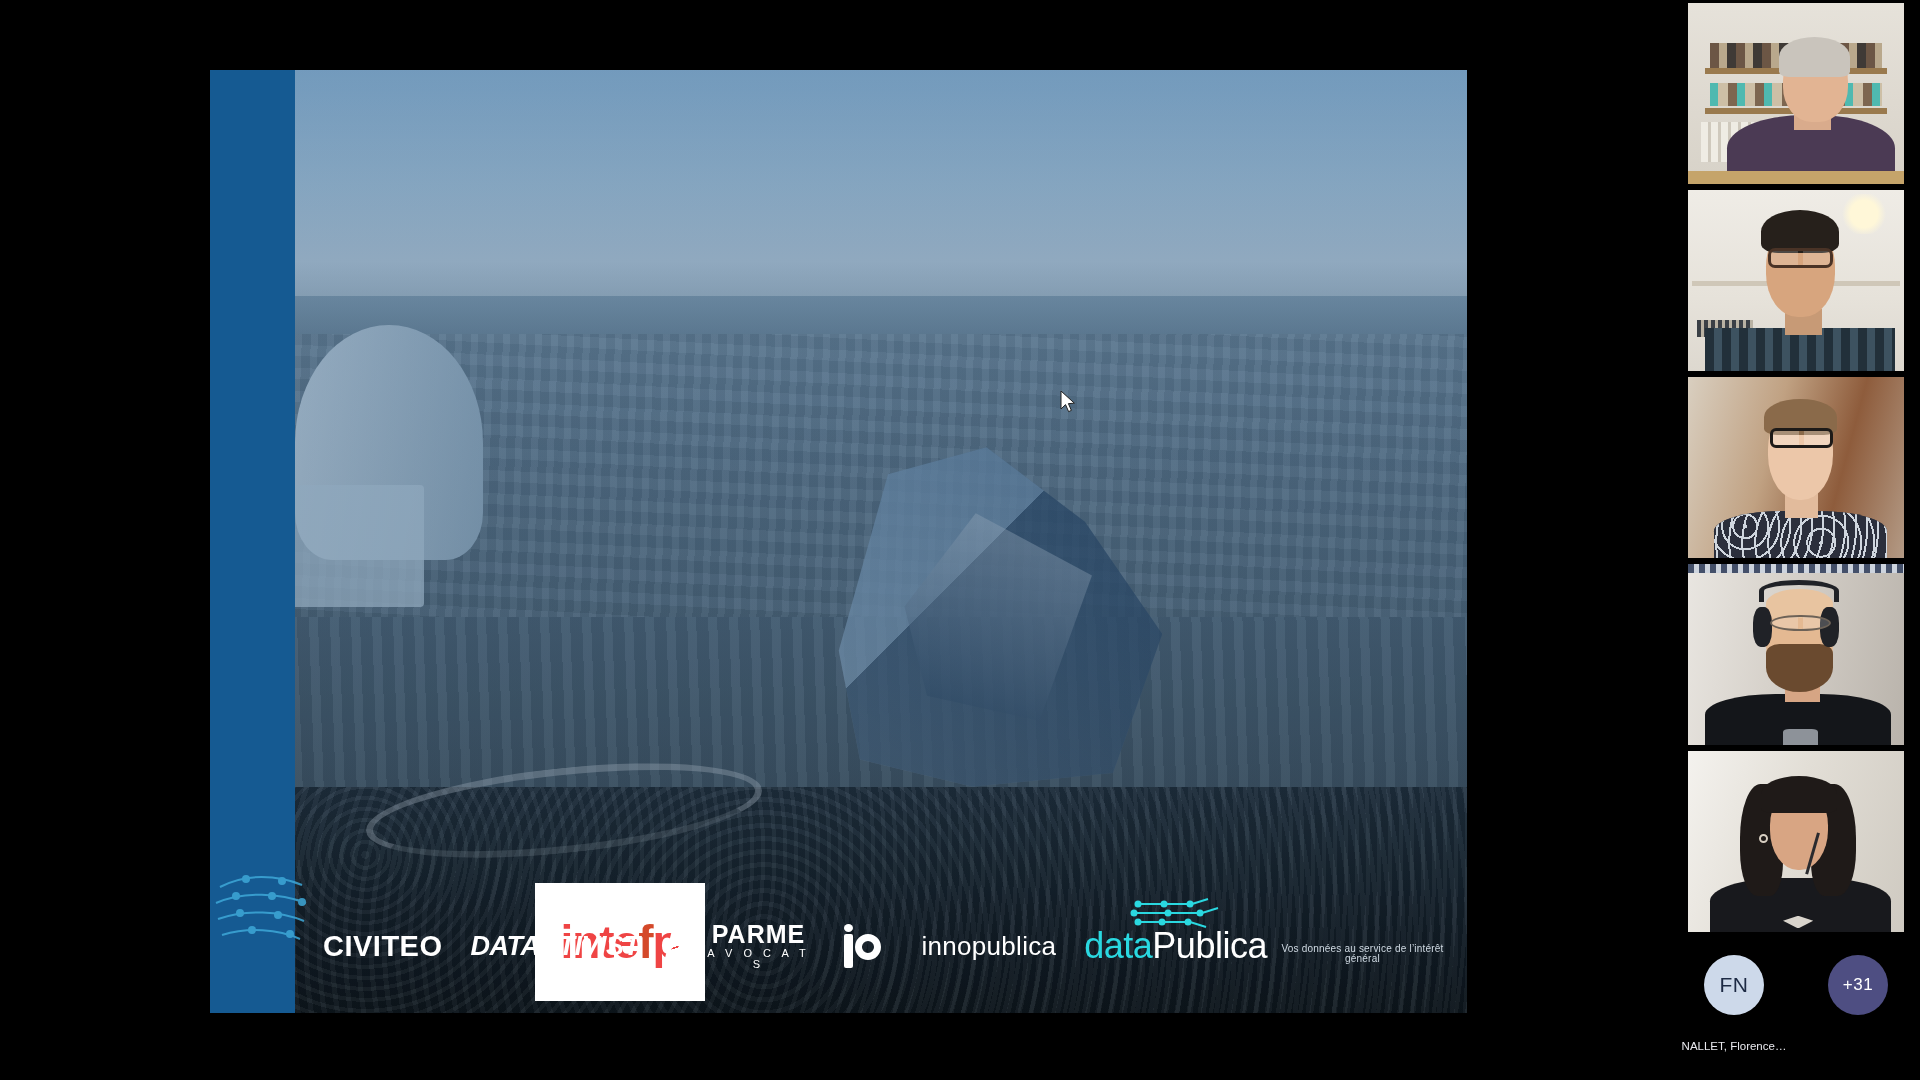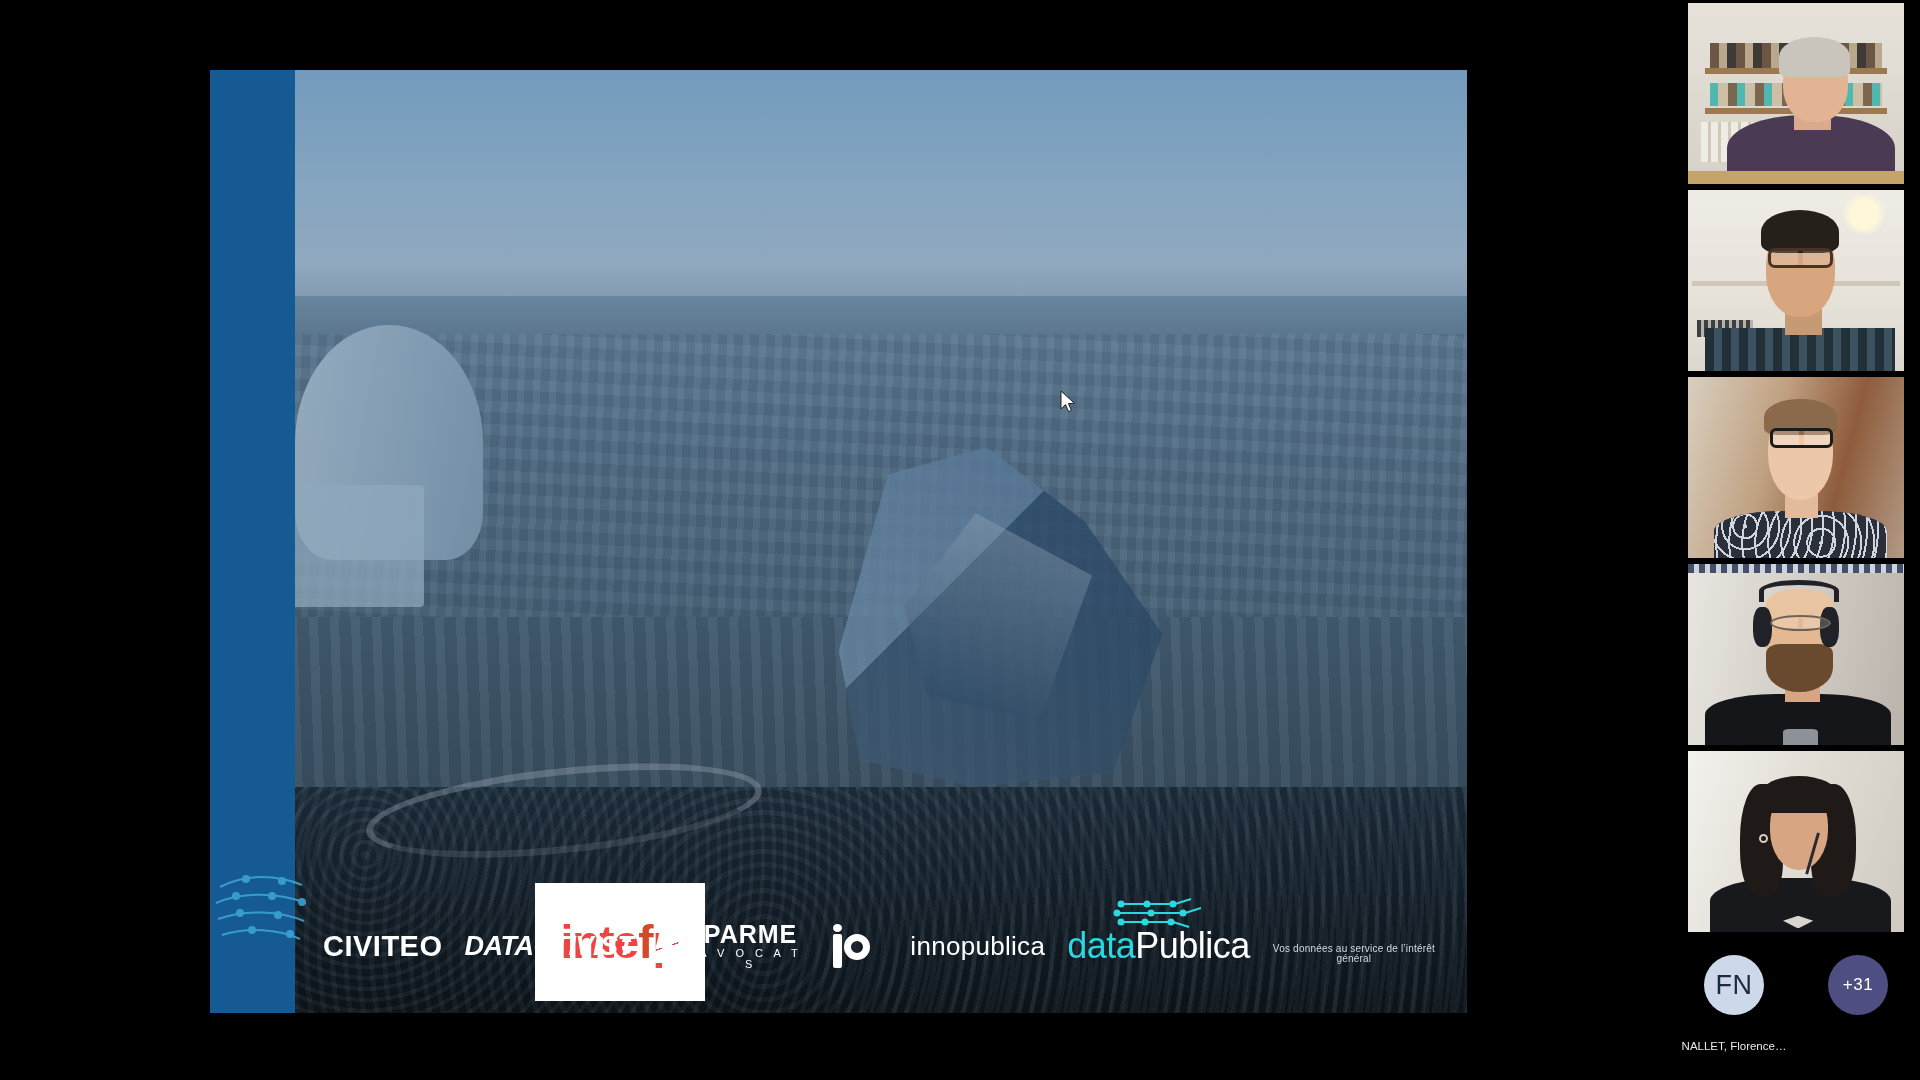--- a/index.html
+++ b/index.html
@@ -124,21 +124,21 @@
     position:absolute; left:325px; bottom:12px; width:170px; height:118px;
     background:#fff; z-index:5; display:flex; align-items:center; justify-content:center;
   }
   .intefp-word { font-size:46px; font-weight:600; letter-spacing:-1px; line-height:1; }
   .intefp-word .t { color:#ef4444;margin-top:45px; }
   .intefp-word .o { color:#d4492a; }
 
   
   .logo-strip {
     position:absolute; left:85px; right:0; bottom:0; height:120px; z-index:5;
-    display:flex; align-items:center; gap:22px; padding:0 18px 14px 28px;
+    display:flex; align-items:center; gap:28px; padding:0 18px 14px 28px;
   }
   .logo { color:#fff; display:flex; align-items:center; gap:9px; }
   .logo-civiteo { font-size:29px; font-weight:bold; letter-spacing:.5px; }
   .logo-datactivist { font-size:27px; font-weight:bold; font-style:italic; letter-spacing:-.5px; }
   .logo-parme { text-align:center; line-height:1.05; }
   .logo-parme .p1 { font-size:25px; font-weight:bold; letter-spacing:1px; }
   .logo-parme .p2 { font-size:11px; letter-spacing:4px; }
   .logo-parme-mark {
     width:26px; height:34px;
     background:linear-gradient(160deg,#fff 0 48%, transparent 48% 52%, #fff 52% 100%);
@@ -268,21 +268,21 @@
 
   
   .avatar-row {
     position:relative; width:248px; height:145px; background:#000;
     display:flex; align-items:flex-start; justify-content:center; gap:20px; padding-top:20px;
   }
   .avatar-wrap { display:flex; flex-direction:column; align-items:center; width:104px; }
   .avatar {
     width:60px; height:60px; border-radius:50%;
     display:flex; align-items:center; justify-content:center;
-    font-size:27px; letter-spacing:.5px;
+    font-size:21px; letter-spacing:.5px;
   }
   .avatar.initials { background:#cdd9ea; color:#1d2a44; }
   .avatar.overflow { background:#4e4e82; color:#ffffff; font-size:17px; }
   .avatar-name { margin-top:25px; color:#e9e9ee; font-size:11.5px; white-space:nowrap; }
 </style>
 </head>
 <body>
 
 <div id="app">
 

